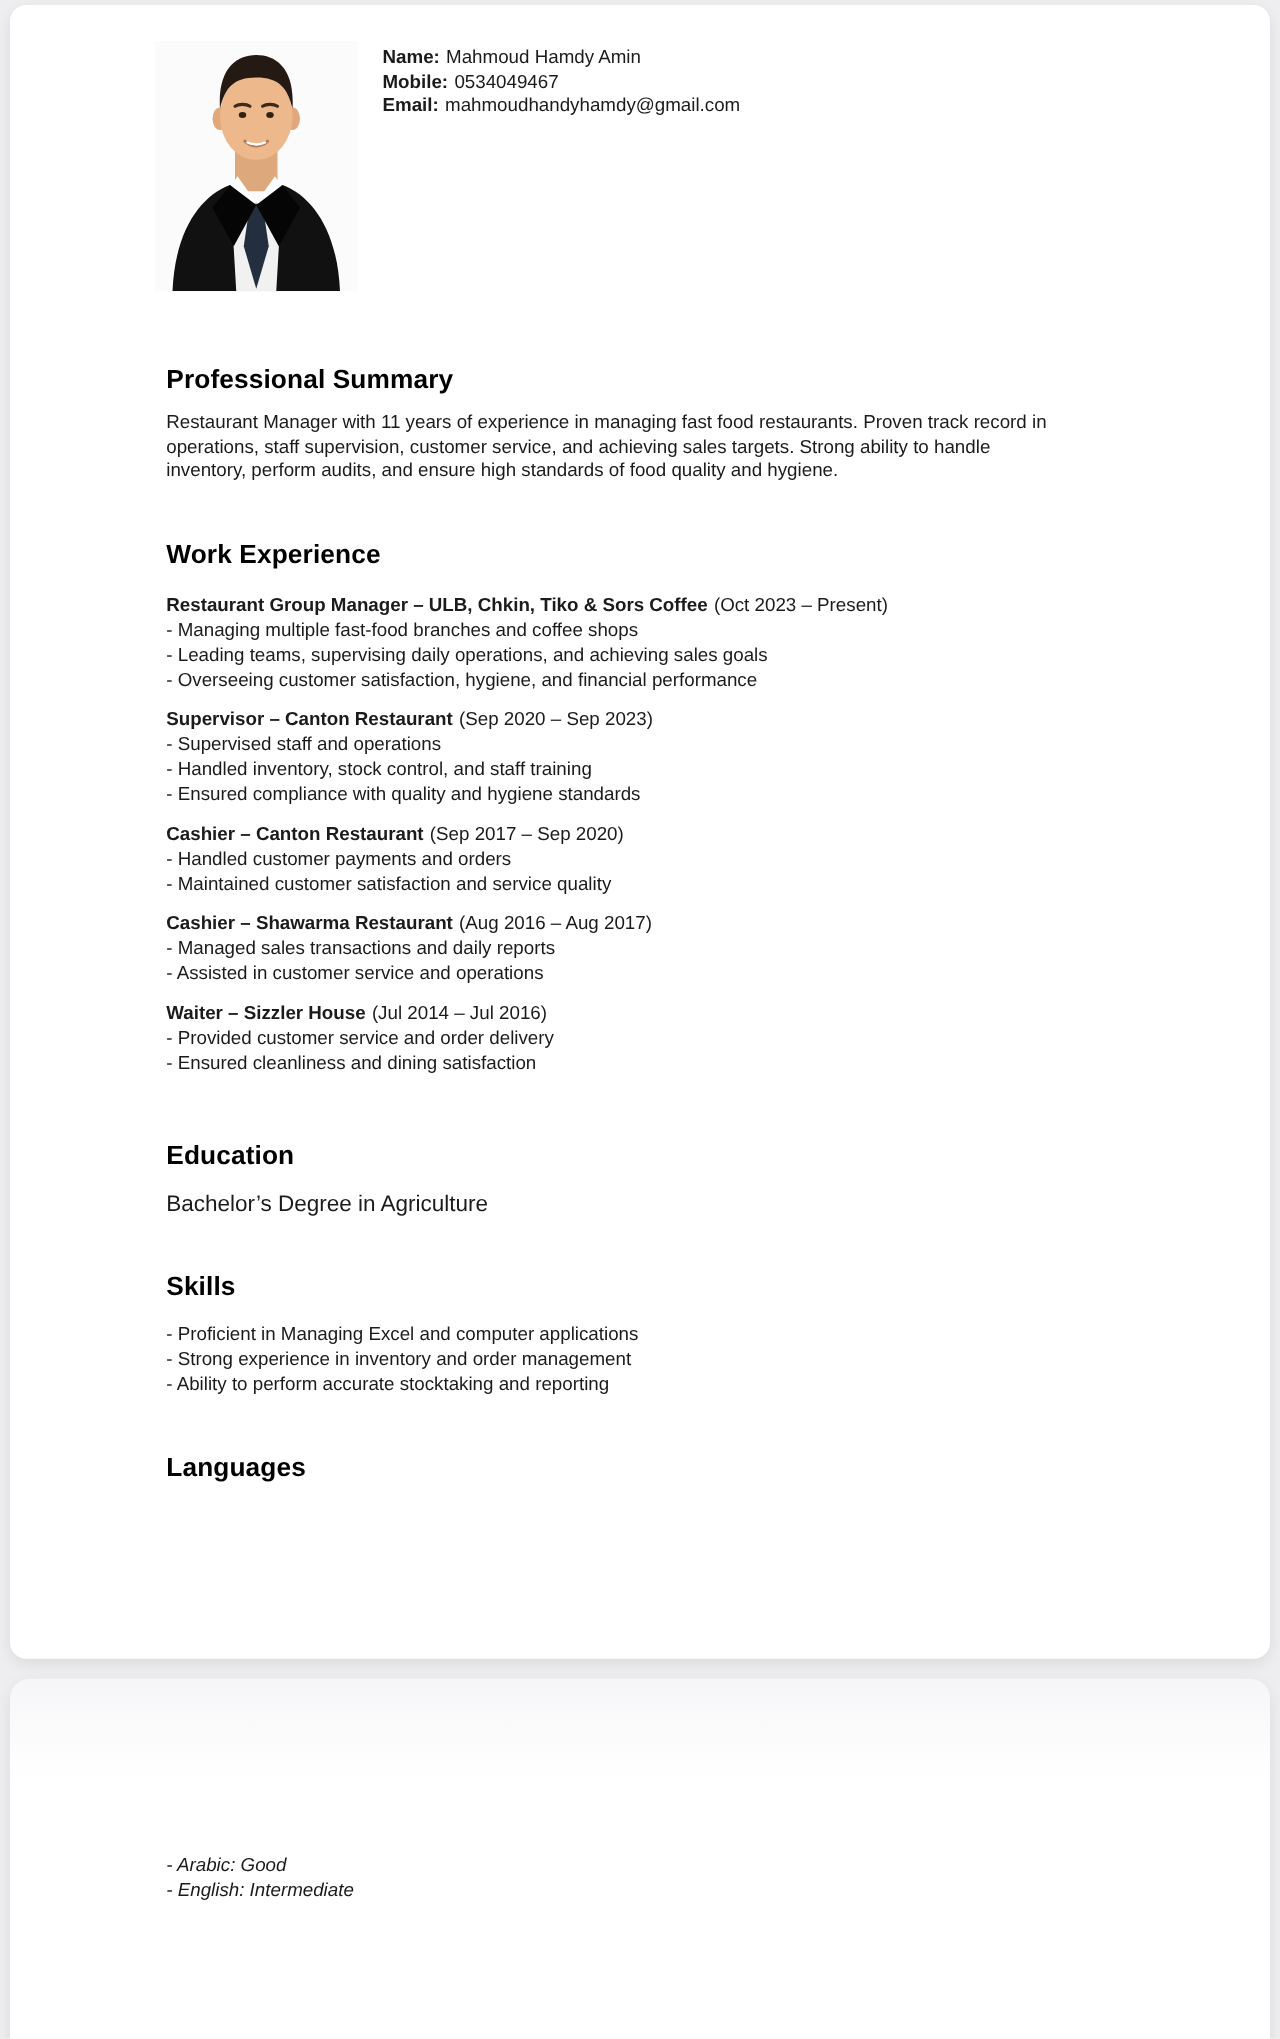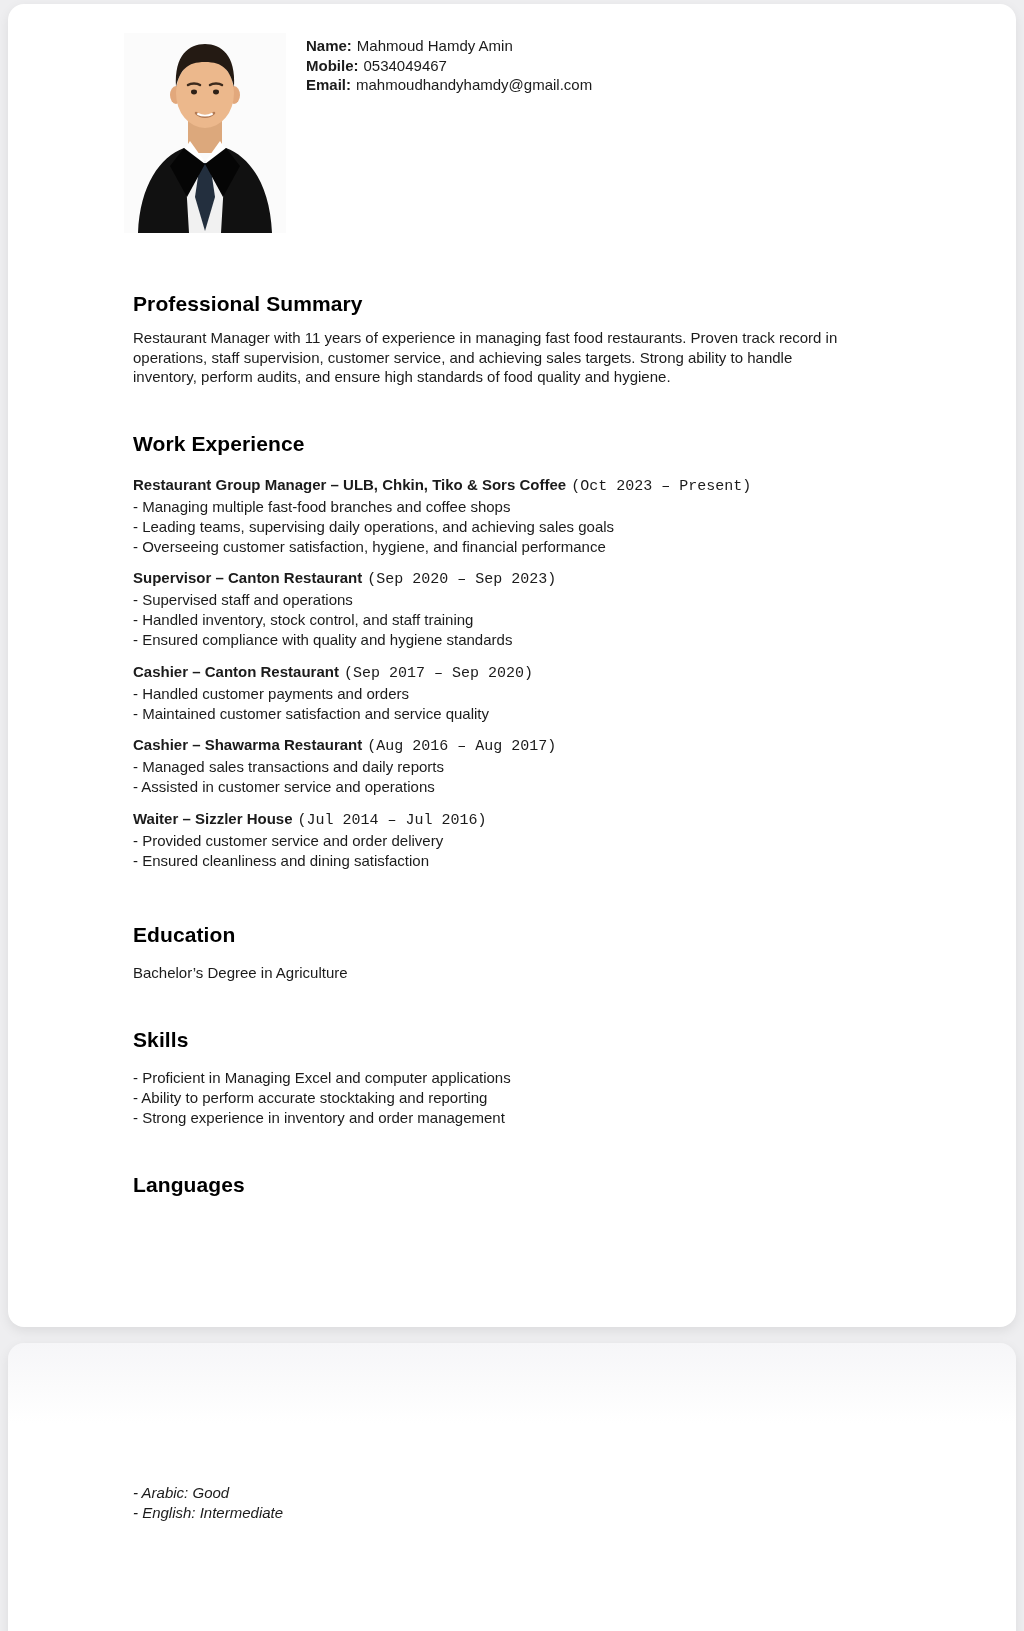--- a/index.html
+++ b/index.html
@@ -8,21 +8,21 @@
     background:#eeeef0;
     font-family:"Liberation Sans","DejaVu Sans",sans-serif;
     color:#1b1b1b;
     -webkit-font-smoothing:antialiased;
   }
   .page{
     position:absolute;left:8px;right:8px;background:#ffffff;
     border-radius:16px;
     box-shadow:0 4px 12px rgba(0,0,0,0.08);
   }
-  .page1{top:4px;height:1323px;}
+  .page1{top:4px;height:1323px;border-radius:13px;}
   .page2{top:1343px;height:330px;background:linear-gradient(#f6f6f8,#ffffff 80px);}
   .content{padding:29px 160px 0 125px;}
   .header-row{display:flex;align-items:flex-start;}
   .photo-wrap{
     width:162px;height:200px;margin-left:-9px;flex:0 0 auto;
     background:#fbfbfb;overflow:hidden;
   }
   .contact{margin-left:20px;padding-top:3px;font-size:15px;line-height:19.5px;}
   .contact .lbl{font-weight:700;margin-right:5px;}
   h2{
@@ -32,22 +32,22 @@
   .h-summary{margin-top:59px;}
   .h-work{margin-top:45px;}
   .h-education{margin-top:52px;}
   .h-skills{margin-top:45px;}
   .h-languages{margin-top:45px;}
   .body-text{font-size:15px;line-height:19.5px;margin-top:12px;max-width:724px;}
   .job{margin-top:11px;font-size:15px;line-height:20px;max-width:724px;}
   .job.first{margin-top:19px;}
   .job.sp{margin-top:12px;}
   .job-title{font-weight:700;}
-  .job-dates{font-weight:400;margin-left:5px;font-family:Liberation Mono, monospace;}
-  .edu-body{font-size:15px;line-height:20px;margin-top:16px;}
+  .job-dates{font-weight:400;margin-left:5px;}
+  .edu-body{font-size:18px;line-height:20px;margin-top:16px;}
   .list{font-size:15px;line-height:20px;margin-top:16px;max-width:724px;}
   .page2 .content2{padding:140px 160px 0 125px;font-size:15px;line-height:20px;font-style:italic;}
 </style>
 </head>
 <body>
 
 <div class="page page1">
   <div class="content">
 
     <div class="header-row">
@@ -123,22 +123,22 @@
       <div>- Provided customer service and order delivery</div>
       <div>- Ensured cleanliness and dining satisfaction</div>
     </div>
 
     <h2 class="h-education">Education</h2>
     <div class="edu-body">Bachelor’s Degree in Agriculture</div>
 
     <h2 class="h-skills">Skills</h2>
     <div class="list">
       <div>- Proficient in Managing Excel and computer applications</div>
+      <div>- Strong experience in inventory and order management</div>
       <div>- Ability to perform accurate stocktaking and reporting</div>
-      <div>- Strong experience in inventory and order management</div>
     </div>
 
     <h2 class="h-languages">Languages</h2>
 
   </div>
 </div>
 
 <div class="page page2">
   <div class="content2">
     <div>- Arabic: Good</div>

